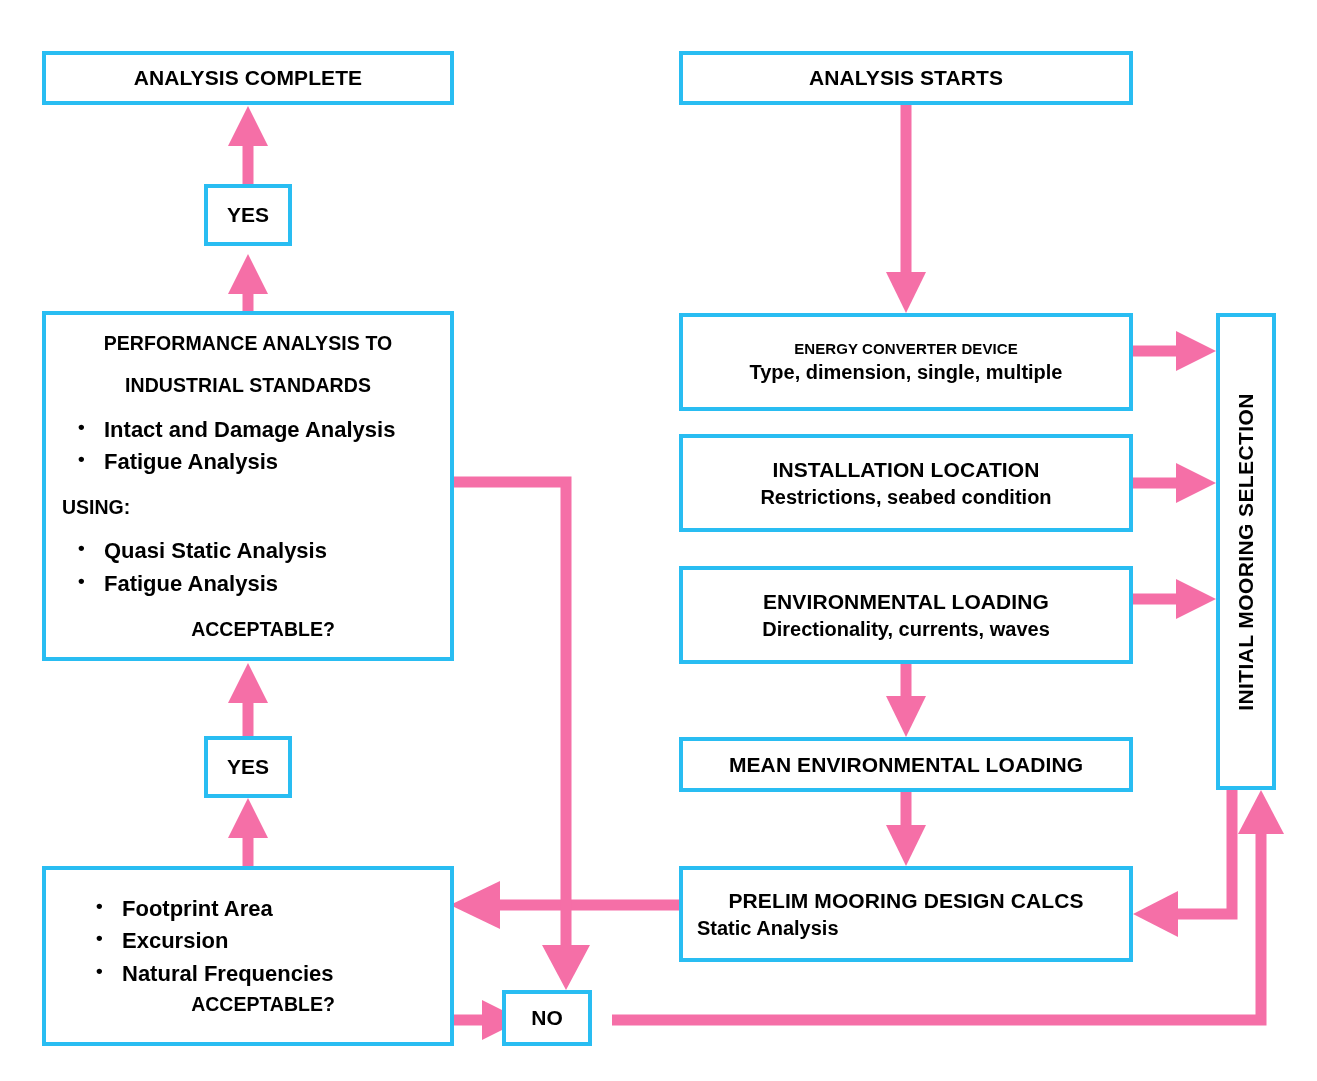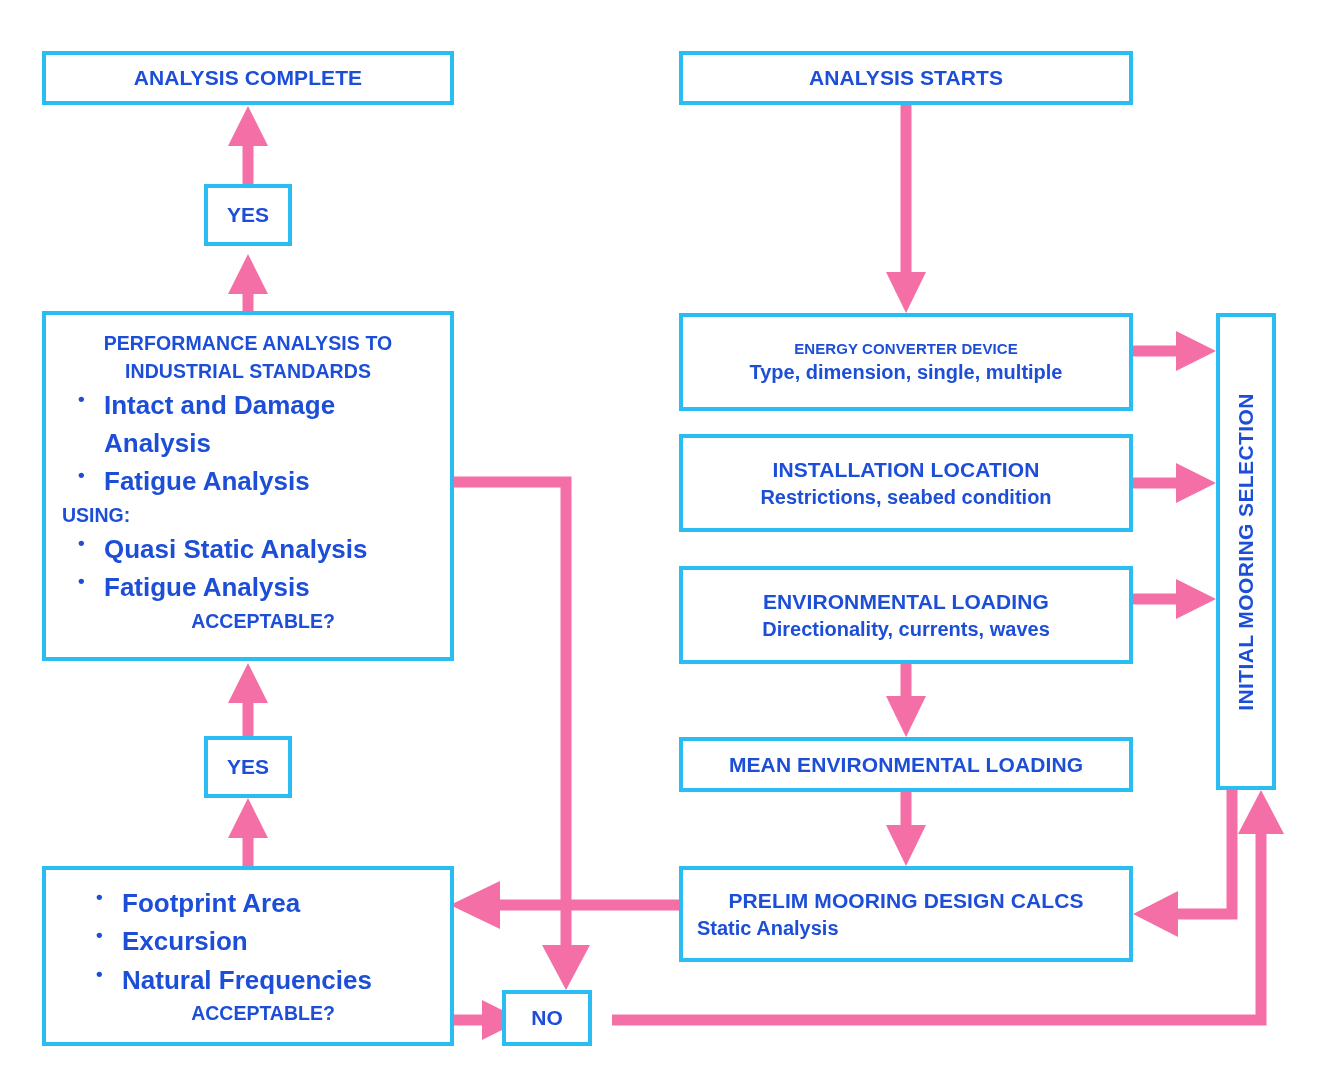--- a/index.html
+++ b/index.html
@@ -22,21 +22,21 @@
     top: 0;
     width: 1317px;
     height: 1081px;
     pointer-events: none;
   }
   .node {
     position: absolute;
     box-sizing: border-box;
     background: #ffffff;
     border: 4px solid #29bdf2;
-    color: #1d4ed8;
+    color: #000000;
     z-index: 3;
     display: flex;
     flex-direction: column;
     justify-content: center;
   }
   .node .title {
     font-weight: bold;
     text-align: center;
     letter-spacing: 0.1px;
   }
@@ -57,25 +57,26 @@
 
   #node-yes-top {
     left: 204px; top: 184px; width: 88px; height: 62px;
   }
   #node-yes-top .small-label { font-size: 21px; }
 
   #node-performance {
     left: 42px; top: 311px; width: 412px; height: 350px;
     justify-content: flex-start;
     padding: 14px 10px 10px 10px;
+    gap: 14px;
   }
   #node-performance .title { font-size: 19.5px; line-height: 1.45; }
   .bullet-list { list-style: none; margin: 0; padding: 0; }
   .bullet-list li {
-    font-size: 26px;
+    font-size: 22px;
     font-weight: bold;
     line-height: 1.48;
     position: relative;
     padding-left: 48px;
   }
   .bullet-list li::before {
     content: "\2022";
     position: absolute;
     left: 22px;
     top: -1px;

